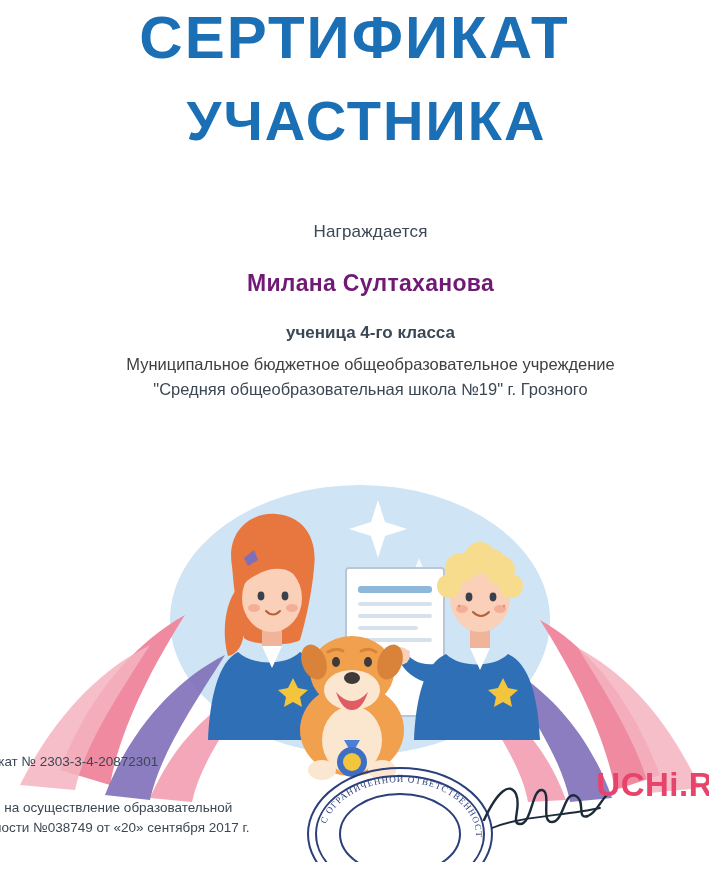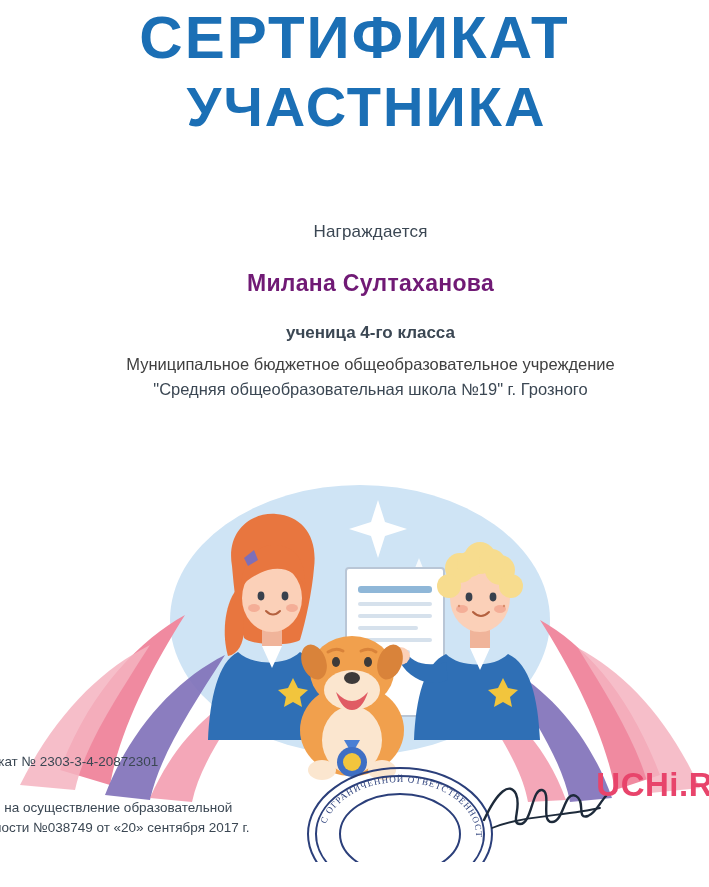--- a/index.html
+++ b/index.html
@@ -26,21 +26,21 @@
     width: 709px;
     text-align: center;
   }
   .title-line {
     color: #1b6fb5;
     font-weight: bold;
     letter-spacing: 2px;
     line-height: 1.08;
   }
   .title-line-1 { font-size: 60px; }
-  .title-line-2 { font-size: 56px; margin-top: 6px; padding-left: 24px; }
+  .title-line-2 { font-size: 56px; margin-top: 20px; padding-left: 24px; }
 
   
   .award-block {
     position: absolute;
     top: 222px;
     left: 16px;
     width: 709px;
     text-align: center;
     color: #2e3a46;
   }

